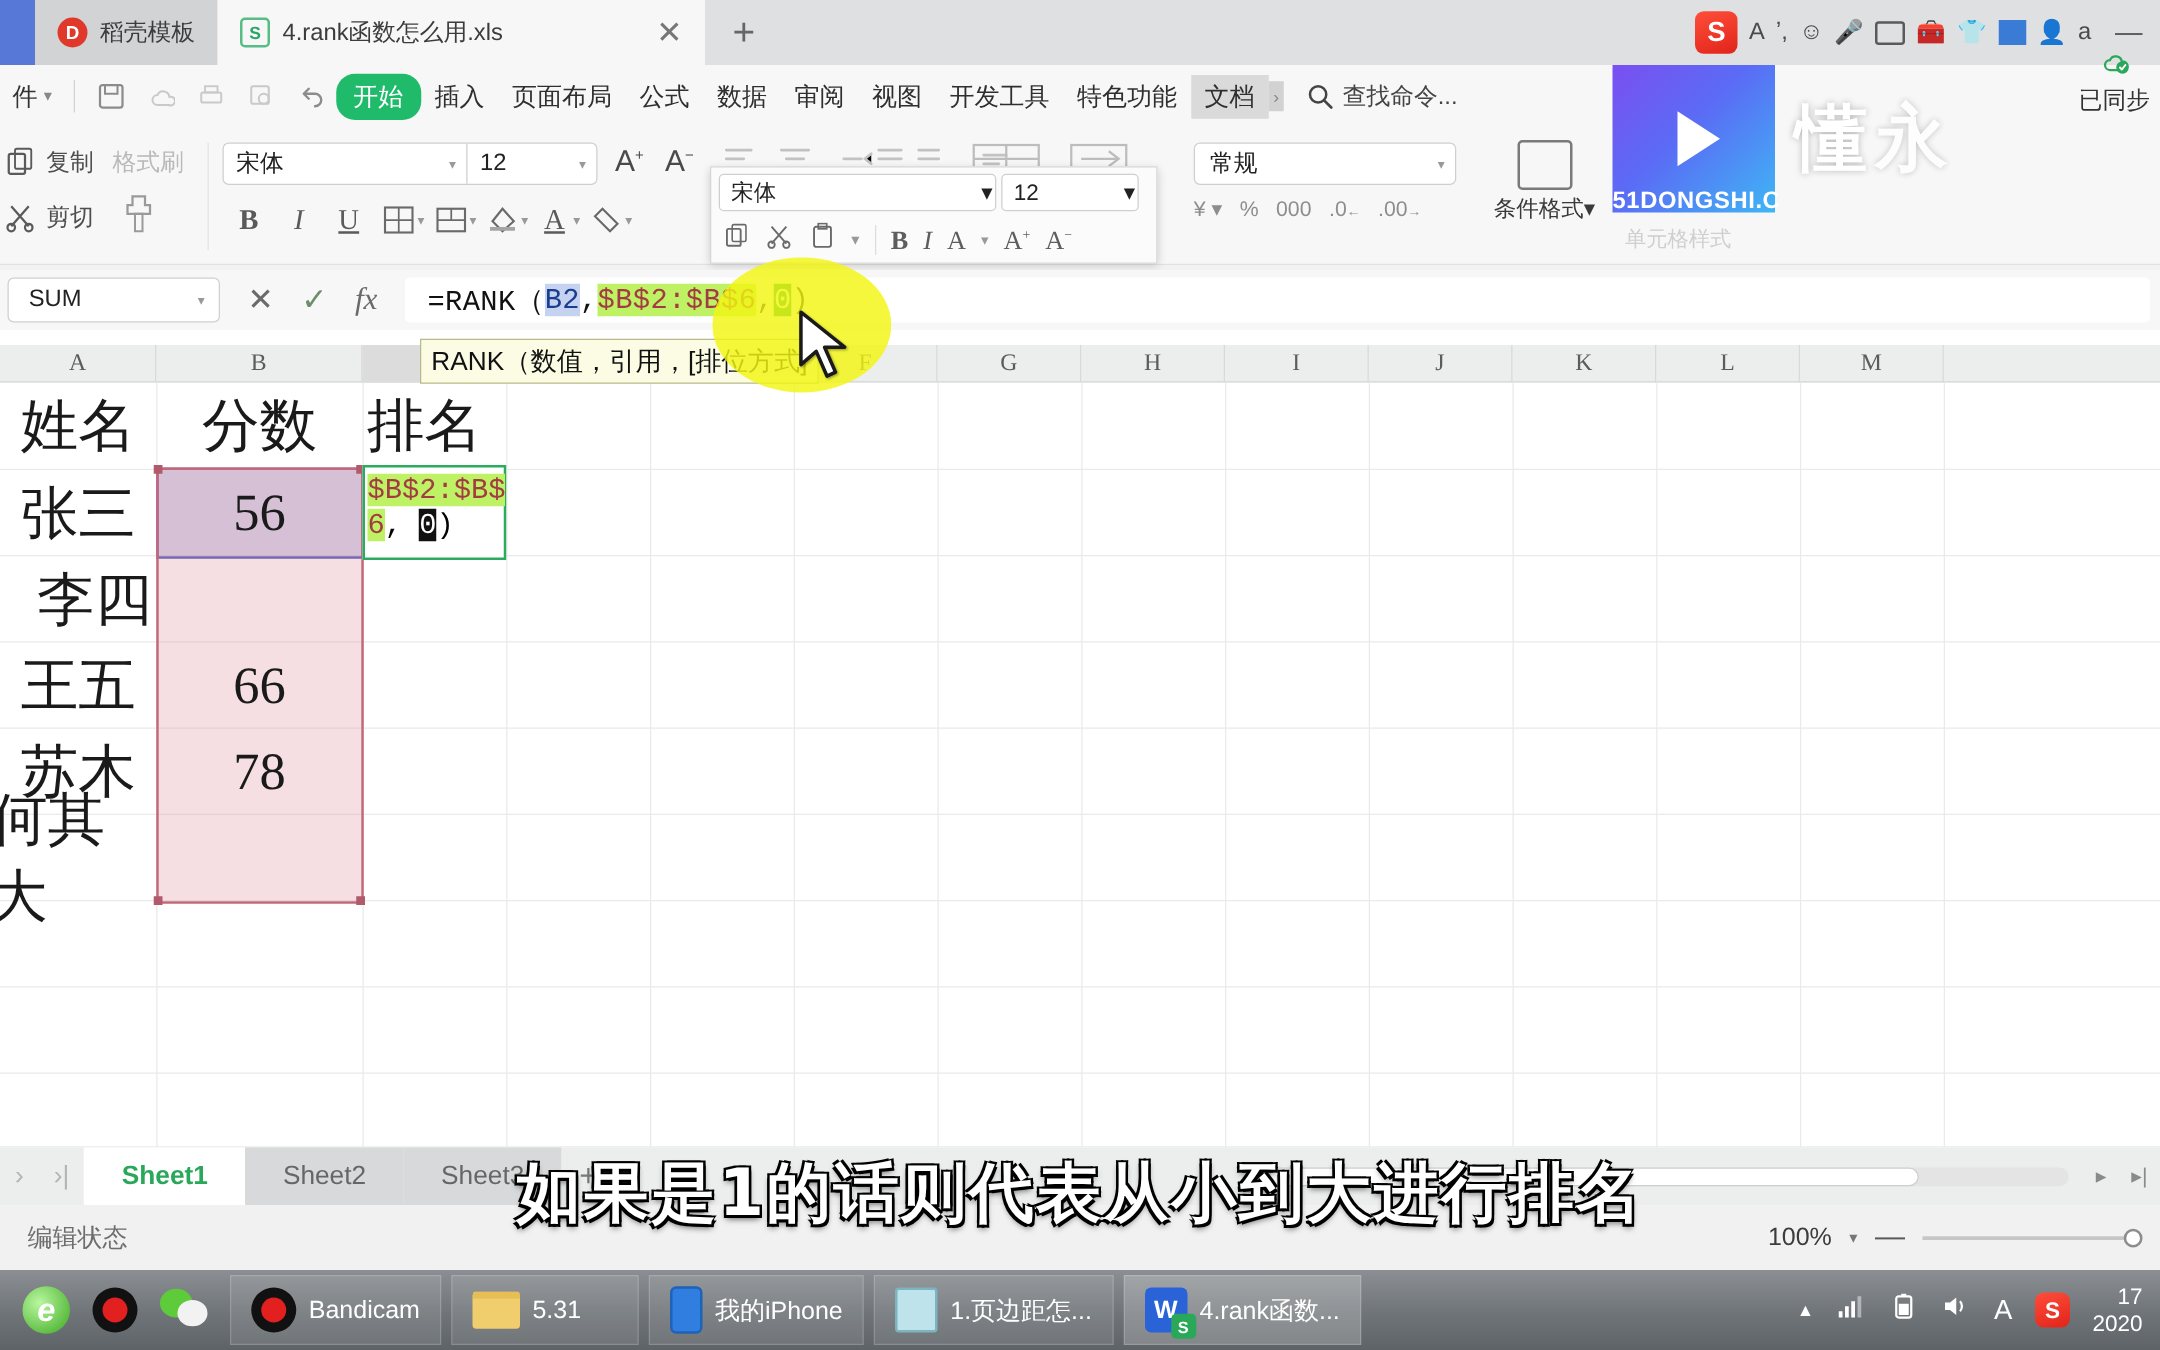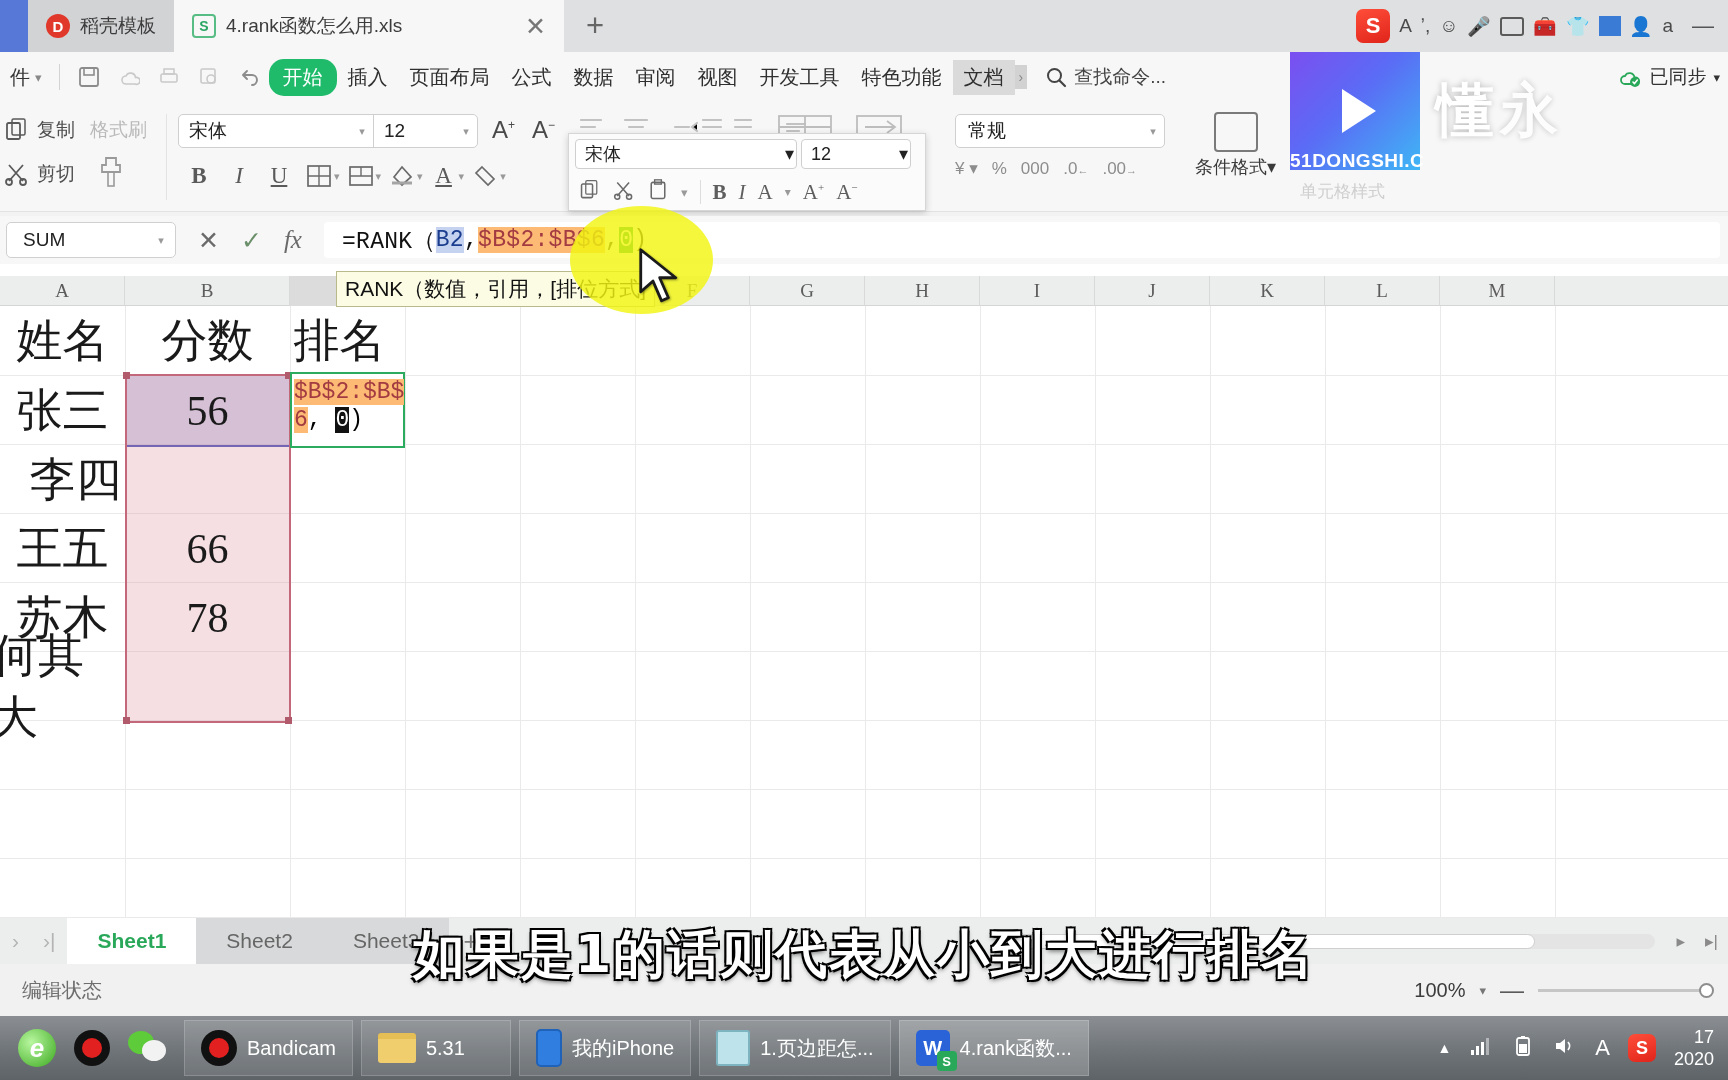--- a/index.html
+++ b/index.html
@@ -44,21 +44,21 @@
   .qdiv{ width:1px;height:26px;background:#d3d3d3;margin:0 9px;}
   .qicon{ width:30px;height:30px;margin:0 5px; color:#8c8c8c; font-size:19px;
     display:flex;align-items:center;justify-content:center;}
   .qicon svg{ display:block; }
   .mtab{ font-size:20px; color:#2f2f2f; padding:4px 11px; white-space:nowrap;}
   .mtab.active{ background:#1fbb6b; color:#fff; border-radius:15px; padding:5px 14px; }
   .mtab.doc{ background:#dadada; }
   .chev{ font-size:14px; color:#888; background:#d2d2d2; padding:4px 4px; }
   .findcmd{ display:flex;align-items:center;gap:7px; font-size:19px;color:#444; margin-left:18px;}
   .sync{ margin-left:auto; display:flex;align-items:center;gap:7px;
-    font-size:19px;color:#333; padding-right:8px;}
+    font-size:19px;color:#333; padding-right:8px;flex-direction:column;}
 
   
   .ribbon{ position:absolute; left:0; top:102px; width:1728px; height:110px;
     background:#f7f7f7; border-bottom:1px solid #e2e2e2; }
   .rb-clip{ position:absolute; left:0; top:6px; width:170px; height:98px;
     font-size:19px; color:#4f4f4f; }
   .rb-row{ display:flex; align-items:center; gap:7px; height:44px; padding-left:4px;}
   .rb-dim{ color:#b9b9b9; }
   .rb-sep{ position:absolute; top:12px; width:1px; height:86px; background:#e4e4e4; }
   .fontbox{ position:absolute; left:178px; top:12px; width:300px; height:34px;
@@ -101,21 +101,21 @@
     display:flex; align-items:center; }
   .namebox{ margin-left:6px; width:170px;height:36px;border:1px solid #d0d0d0;border-radius:5px;
     background:#fff;display:flex;align-items:center;padding-left:16px;font-size:19px;color:#222;}
   .namebox .fb-arrow{margin-left:auto;padding-right:6px;}
   .fb-icons{ display:flex;align-items:center;gap:22px;padding:0 22px;font-size:25px;color:#6a6a6a;}
   .fx{ font-style:italic; font-family:"Liberation Serif",serif; }
   .finput{ flex:1; margin-right:8px; height:36px; background:#fff; border-radius:4px;
     display:flex;align-items:center;padding-left:18px; font-size:23px;
     font-family:"Liberation Mono","DejaVu Sans Mono",monospace; color:#111; letter-spacing:.3px;}
   .ref-b2{ background:#c6d3f0; color:#1b3d8f; }
-  .ref-rng{ background:#fdba74; color:#a33b42; }
+  .ref-rng{ background:#bef264; color:#a33b42; }
   .ref-sel{ background:#11a344; color:#fff; }
 
   
   .sheet{ position:absolute; left:0; top:264px; width:1728px; height:654px; background:#fff;
     overflow:hidden; }
   .colhdr{ position:absolute; left:0; top:12px; width:1728px; height:30px;
     background:#eceded; border-bottom:1px solid #d5d5d5; }
   .colcell{ position:absolute; top:0; height:30px; display:flex; align-items:center;
     justify-content:center; font-size:19px; color:#5c5c5c;
     border-right:1px solid #d9d9d9; font-family:"Liberation Serif",serif;}

